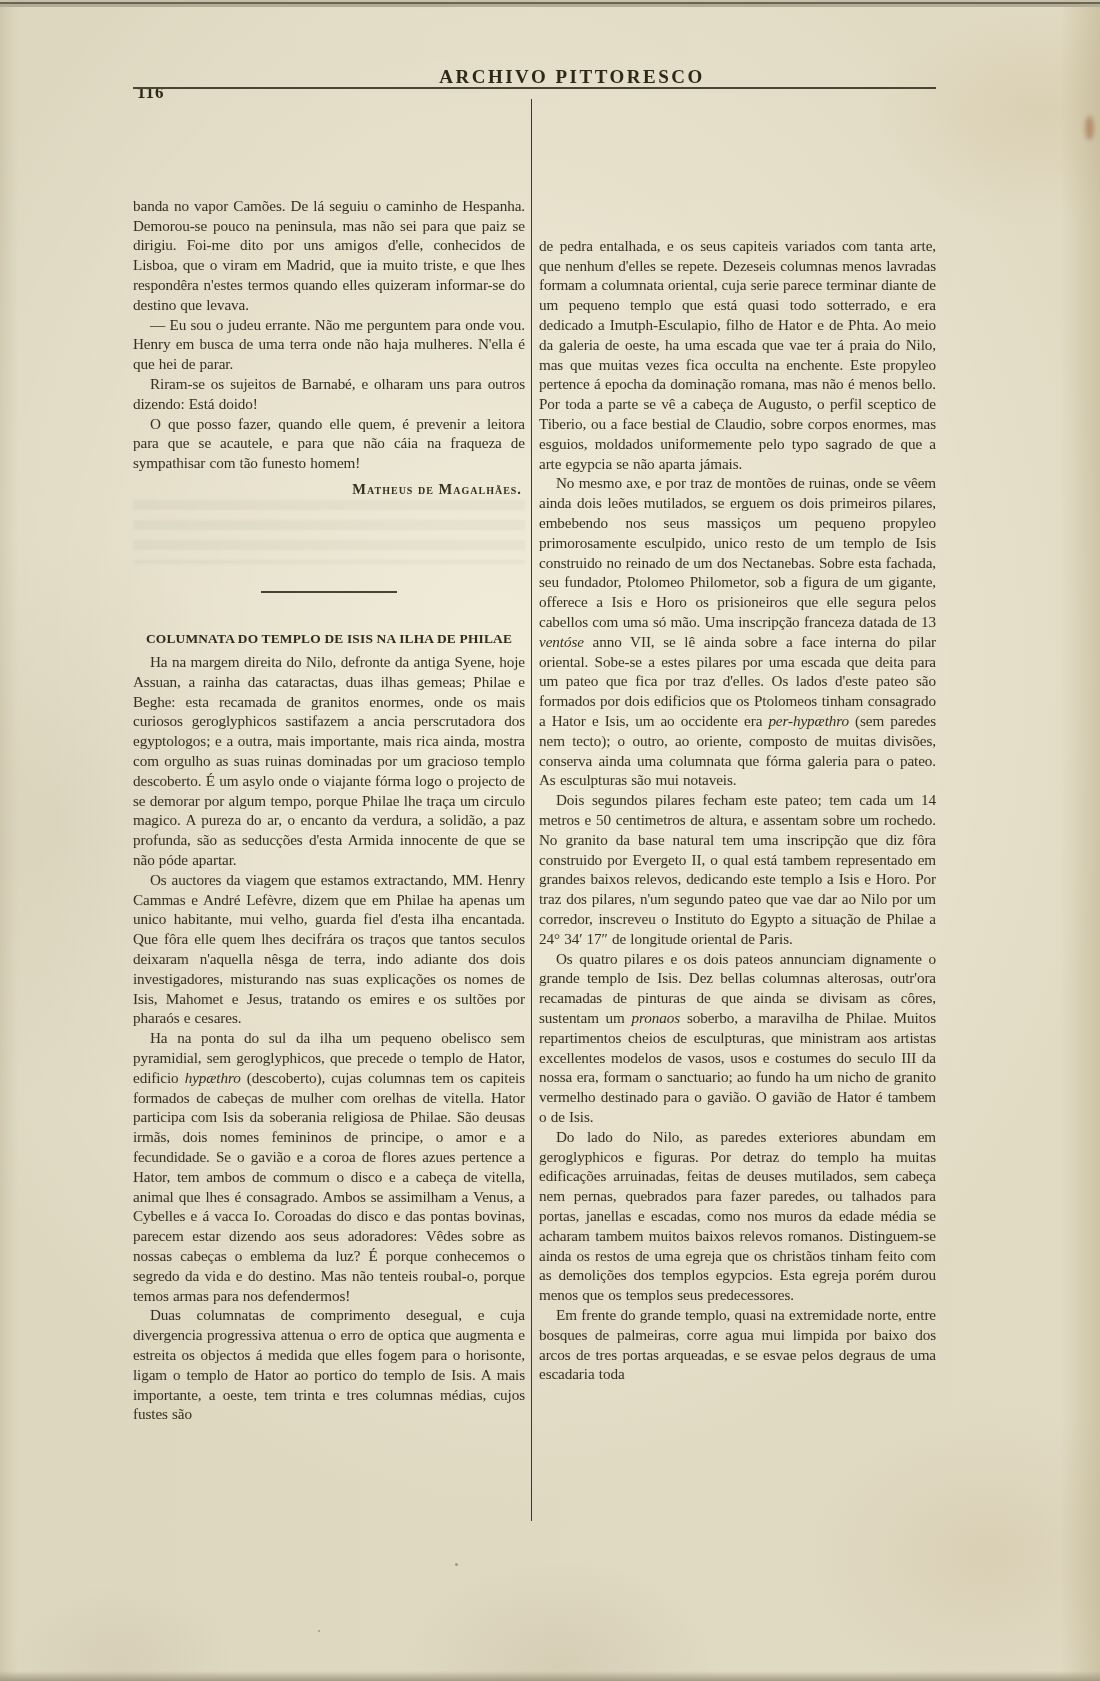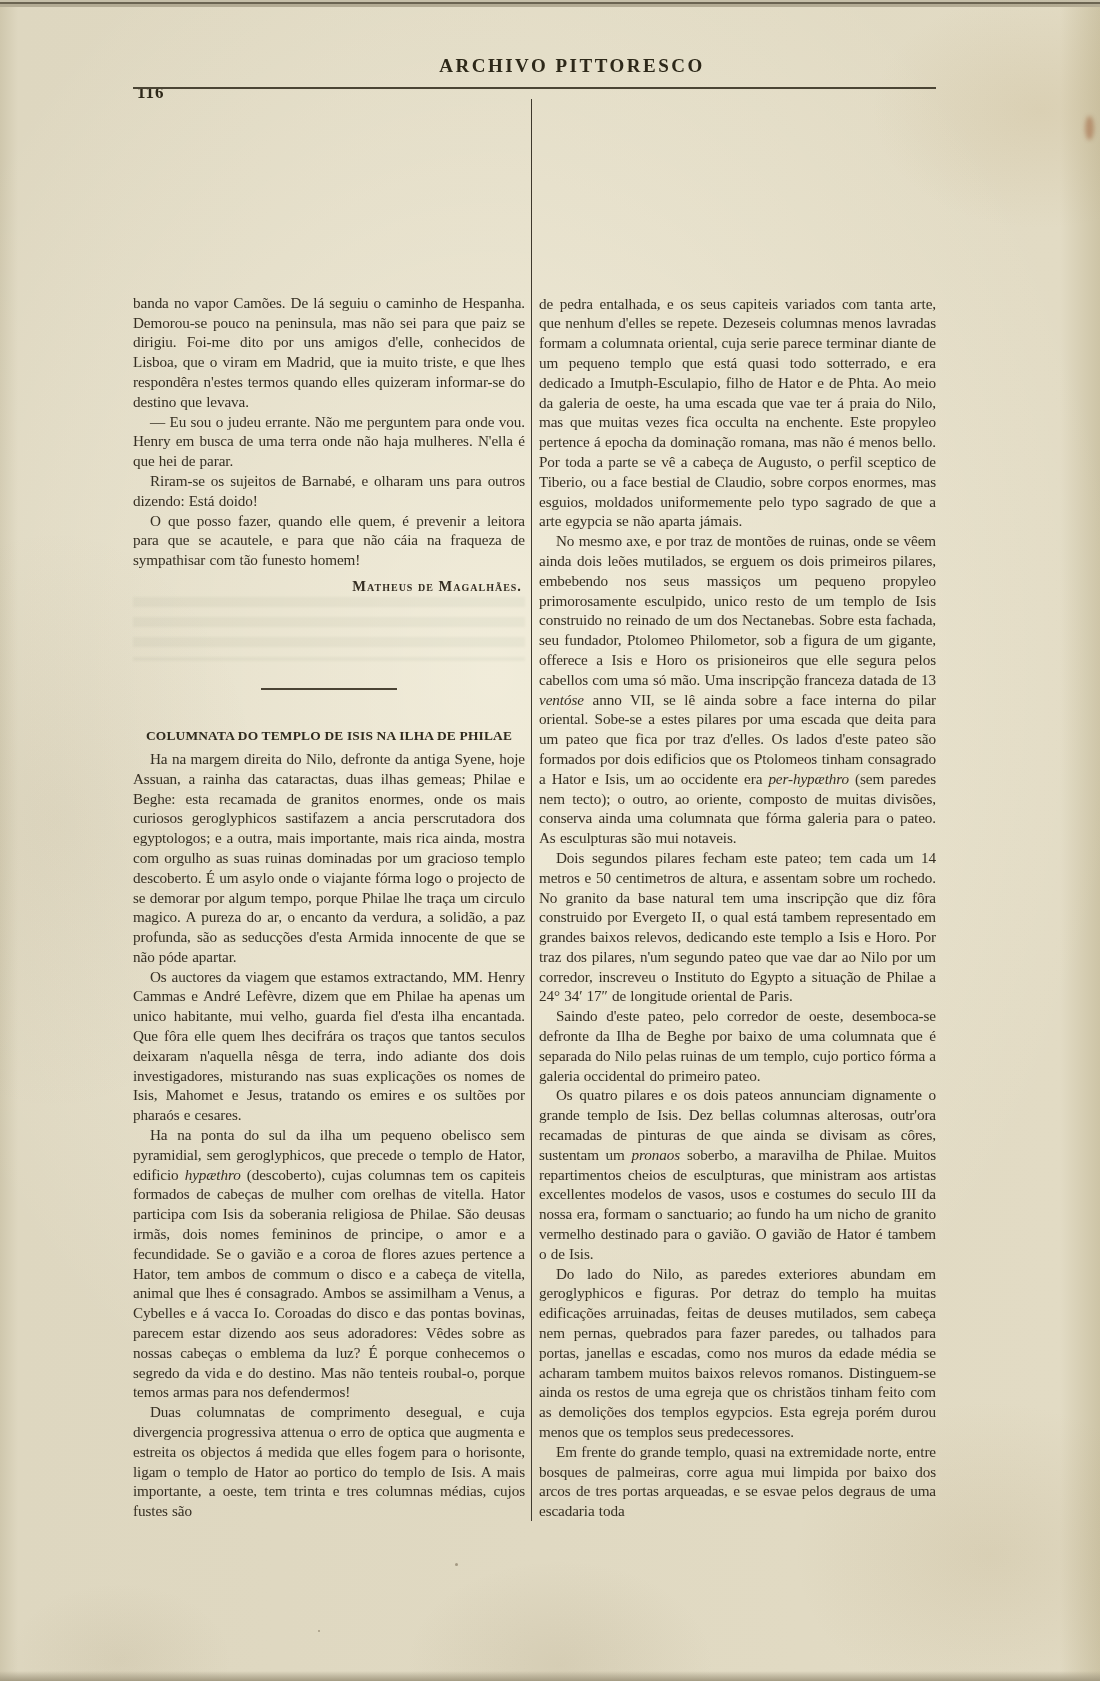--- a/index.html
+++ b/index.html
@@ -38,29 +38,29 @@
   .speck{position:absolute;width:3px;height:3px;border-radius:50%;background:rgba(90,75,50,0.45);}
   .speck.s1{left:455px;top:1563px;}
   .speck.s2{left:925px;top:1312px;width:2px;height:2px;}
   .speck.s3{left:318px;top:1630px;width:2px;height:2px;}
 
   .page-number{
     position:absolute;left:137px;top:59px;
     font-size:17px;font-weight:bold;letter-spacing:1px;color:#2d2819;margin-top:24px;
   }
   .journal-title{
-    position:absolute;left:572px;top:55px;transform:translateX(-50%);
+    position:absolute;left:572px;top:66px;transform:translateX(-50%);
     font-size:19px;font-weight:bold;letter-spacing:2.5px;white-space:nowrap;color:#2d2819;
   }
   .header-rule{
     position:absolute;left:133px;top:87px;width:803px;height:2px;background:#4a4434;
   }
   .columns{
     position:absolute;left:133px;top:99px;width:804px;
-    display:flex;align-items:flex-end;
+    display:flex;align-items:center;
   }
   .col{width:392px;}
   .col.right{width:397px;}
   .col-divider{width:1px;background:#3e382c;margin:0 7px 0 6px;min-height:1422px;}
   p.para{
     margin:0;text-align:justify;
     font-size:15.2px;line-height:19.8px;
     letter-spacing:-0.1px;word-spacing:0.5px;
     color:#352e22;
   }
@@ -117,21 +117,20 @@
           <p class="para indent">Ha na ponta do sul da ilha um pequeno obelisco sem pyramidial, sem geroglyphicos, que precede o templo de Hator, edificio <i>hypæthro</i> (descoberto), cujas columnas tem os capiteis formados de cabeças de mulher com orelhas de vitella. Hator participa com Isis da soberania religiosa de Philae. São deusas irmãs, dois nomes femininos de principe, o amor e a fecundidade. Se o gavião e a coroa de flores azues pertence a Hator, tem ambos de commum o disco e a cabeça de vitella, animal que lhes é consagrado. Ambos se assimilham a Venus, a Cybelles e á vacca Io. Coroadas do disco e das pontas bovinas, parecem estar dizendo aos seus adoradores: Vêdes sobre as nossas cabeças o emblema da luz? É porque conhecemos o segredo da vida e do destino. Mas não tenteis roubal-o, porque temos armas para nos defendermos!</p>
           <p class="para indent">Duas columnatas de comprimento desegual, e cuja divergencia progressiva attenua o erro de optica que augmenta e estreita os objectos á medida que elles fogem para o horisonte, ligam o templo de Hator ao portico do templo de Isis. A mais importante, a oeste, tem trinta e tres columnas médias, cujos fustes são</p>
         </div>
     </div>
     <div class="col-divider"></div>
     <div class="col right">
       <div>
           <p class="para">de pedra entalhada, e os seus capiteis variados com tanta arte, que nenhum d'elles se repete. Dezeseis columnas menos lavradas formam a columnata oriental, cuja serie parece terminar diante de um pequeno templo que está quasi todo sotterrado, e era dedicado a Imutph-Esculapio, filho de Hator e de Phta. Ao meio da galeria de oeste, ha uma escada que vae ter á praia do Nilo, mas que muitas vezes fica occulta na enchente. Este propyleo pertence á epocha da dominação romana, mas não é menos bello. Por toda a parte se vê a cabeça de Augusto, o perfil sceptico de Tiberio, ou a face bestial de Claudio, sobre corpos enormes, mas esguios, moldados uniformemente pelo typo sagrado de que a arte egypcia se não aparta jámais.</p>
           <p class="para indent">No mesmo axe, e por traz de montões de ruinas, onde se vêem ainda dois leões mutilados, se erguem os dois primeiros pilares, embebendo nos seus massiços um pequeno propyleo primorosamente esculpido, unico resto de um templo de Isis construido no reinado de um dos Nectanebas. Sobre esta fachada, seu fundador, Ptolomeo Philometor, sob a figura de um gigante, offerece a Isis e Horo os prisioneiros que elle segura pelos cabellos com uma só mão. Uma inscripção franceza datada de 13 <i>ventóse</i> anno VII, se lê ainda sobre a face interna do pilar oriental. Sobe-se a estes pilares por uma escada que deita para um pateo que fica por traz d'elles. Os lados d'este pateo são formados por dois edificios que os Ptolomeos tinham consagrado a Hator e Isis, um ao occidente era <i>per-hypæthro</i> (sem paredes nem tecto); o outro, ao oriente, composto de muitas divisões, conserva ainda uma columnata que fórma galeria para o pateo. As esculpturas são mui notaveis.</p>
           <p class="para indent">Dois segundos pilares fecham este pateo; tem cada um 14 metros e 50 centimetros de altura, e assentam sobre um rochedo. No granito da base natural tem uma inscripção que diz fôra construido por Evergeto II, o qual está tambem representado em grandes baixos relevos, dedicando este templo a Isis e Horo. Por traz dos pilares, n'um segundo pateo que vae dar ao Nilo por um corredor, inscreveu o Instituto do Egypto a situação de Philae a 24° 34′ 17″ de longitude oriental de Paris.</p>
-          <p class="para indent">Saindo d'este pateo, pelo corredor de oeste, desemboca-se defronte da Ilha de Beghe por baixo de uma columnata que é separada do Nilo pelas ruinas de um templo, cujo portico fórma a galeria occidental do primeiro pateo.</p>
           <p class="para indent">Os quatro pilares e os dois pateos annunciam dignamente o grande templo de Isis. Dez bellas columnas alterosas, outr'ora recamadas de pinturas de que ainda se divisam as côres, sustentam um <i>pronaos</i> soberbo, a maravilha de Philae. Muitos repartimentos cheios de esculpturas, que ministram aos artistas excellentes modelos de vasos, usos e costumes do seculo III da nossa era, formam o sanctuario; ao fundo ha um nicho de granito vermelho destinado para o gavião. O gavião de Hator é tambem o de Isis.</p>
           <p class="para indent">Do lado do Nilo, as paredes exteriores abundam em geroglyphicos e figuras. Por detraz do templo ha muitas edificações arruinadas, feitas de deuses mutilados, sem cabeça nem pernas, quebrados para fazer paredes, ou talhados para portas, janellas e escadas, como nos muros da edade média se acharam tambem muitos baixos relevos romanos. Distinguem-se ainda os restos de uma egreja que os christãos tinham feito com as demolições dos templos egypcios. Esta egreja porém durou menos que os templos seus predecessores.</p>
           <p class="para indent">Em frente do grande templo, quasi na extremidade norte, entre bosques de palmeiras, corre agua mui limpida por baixo dos arcos de tres portas arqueadas, e se esvae pelos degraus de uma escadaria toda</p>
         </div>
     </div>
   </div>
 
   <div class="edge-bottom"></div>
 </div>
 

